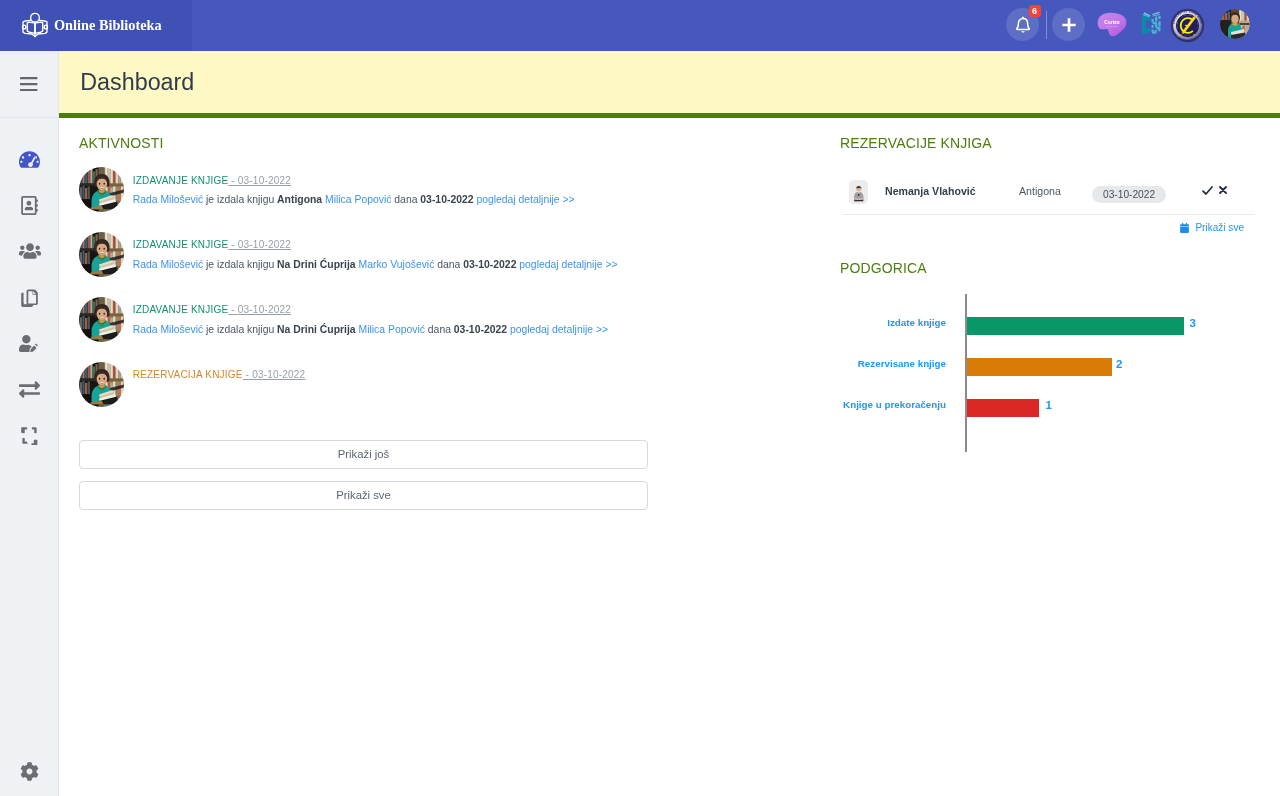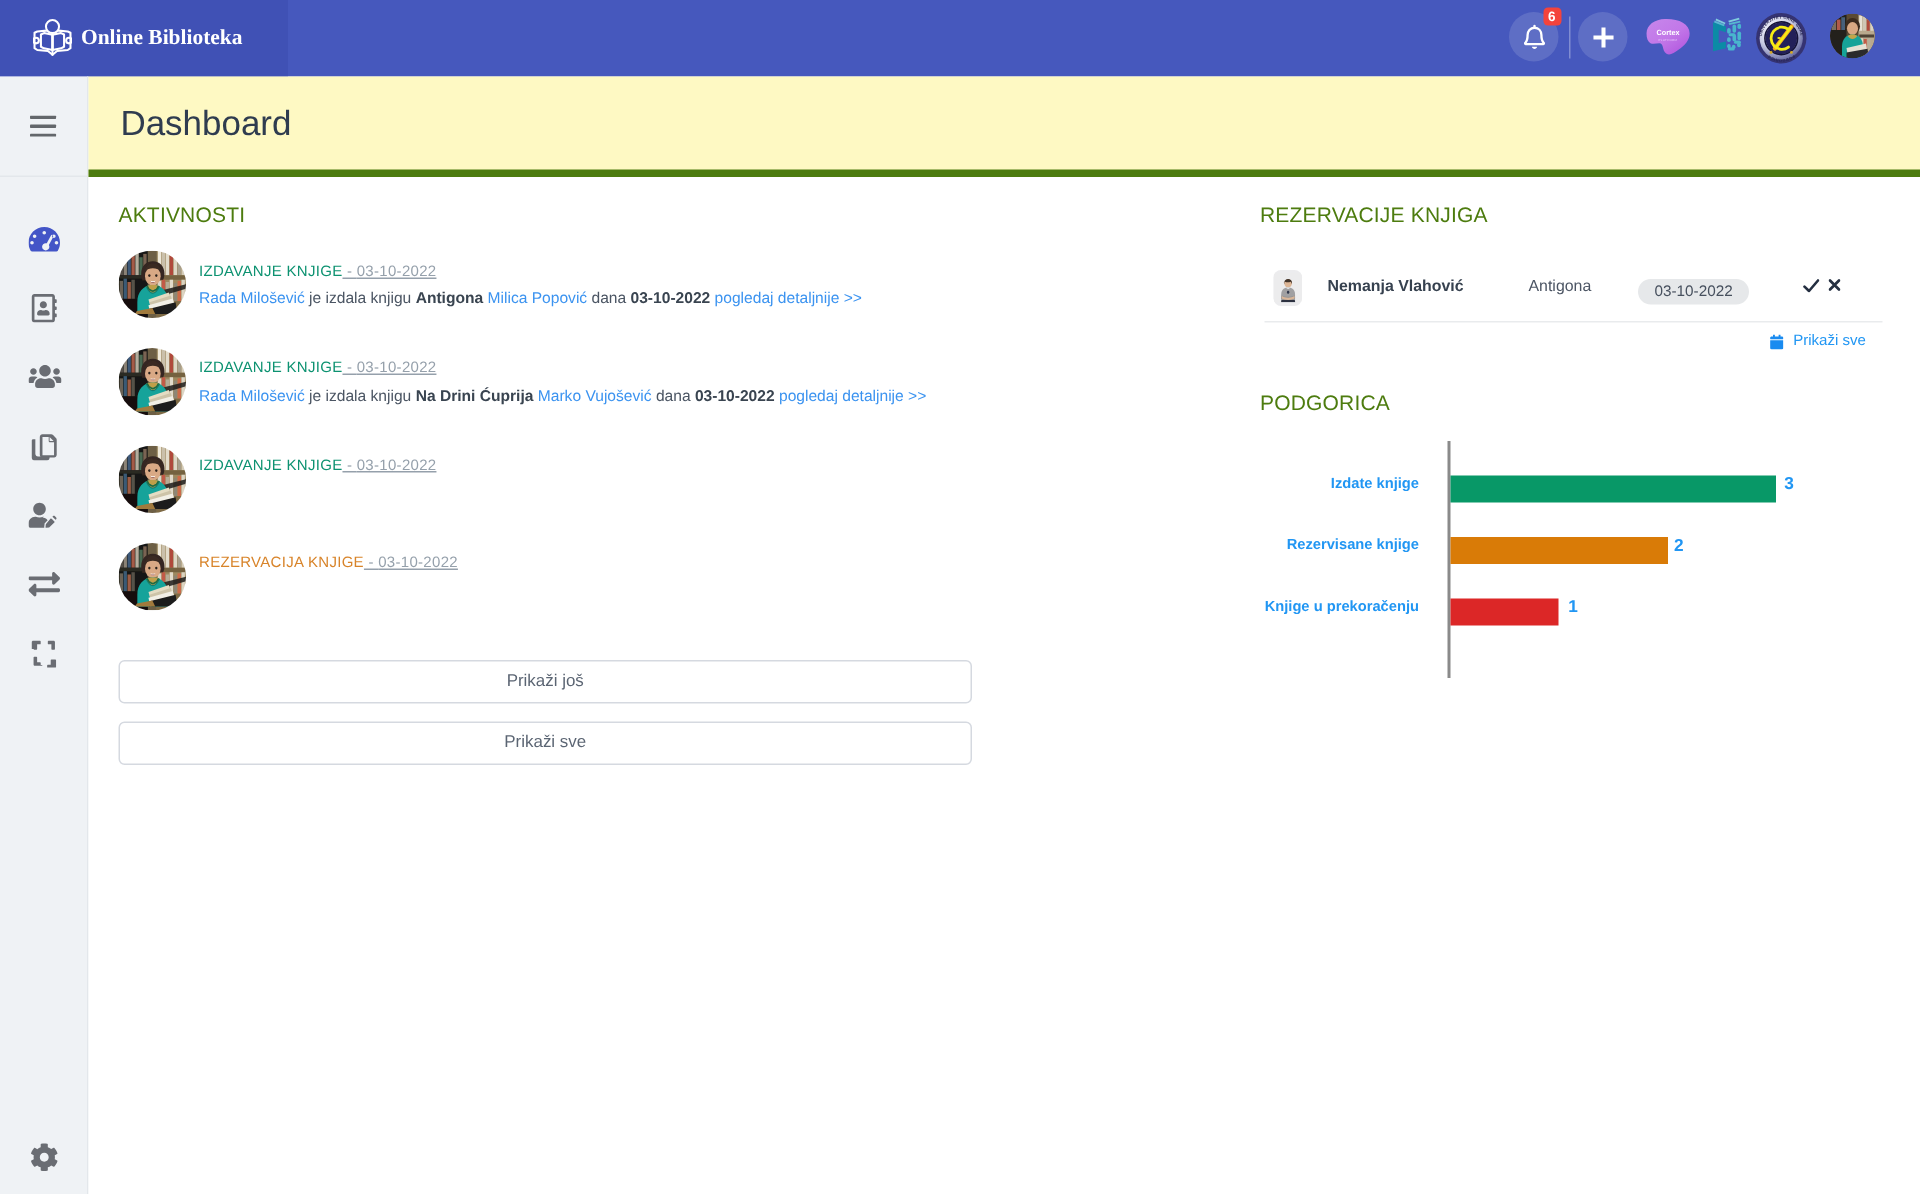--- a/index.html
+++ b/index.html
@@ -458,20 +458,29 @@
         </div>
       </div>
       <div class="act-row">
         <div class="act-avatar"><svg width="100%" height="100%" viewBox="0 0 60 60">
               <use href="#sym-librarian"></use>
             </svg></div>
         <div class="act-body">
           <div class="act-line1">
             <span class="act-type" style="color: rgb(13, 146, 113);">IZDAVANJE KNJIGE</span><span class="act-date-head"> - <span>03-10-2022</span></span>
           </div>
+          <div class="act-text">
+            <span class="lnk">Rada Milošević</span>
+            <span>je izdala knjigu</span>
+            <b>Na Drini Ćuprija</b>
+            <span class="lnk">Milica Popović</span>
+            <span>dana</span>
+            <b>03-10-2022</b>
+            <span class="lnk">pogledaj detaljnije &gt;&gt;</span>
+          </div>
         </div>
       </div>
       <div class="act-row">
         <div class="act-avatar"><svg width="100%" height="100%" viewBox="0 0 60 60">
               <use href="#sym-librarian"></use>
             </svg></div>
         <div class="act-body">
           <div class="act-line1">
             <span class="act-type type-res" style="color: rgb(216, 132, 42);">REZERVACIJA KNJIGE</span><span class="act-date-head"> - <span>03-10-2022</span></span>
           </div>

